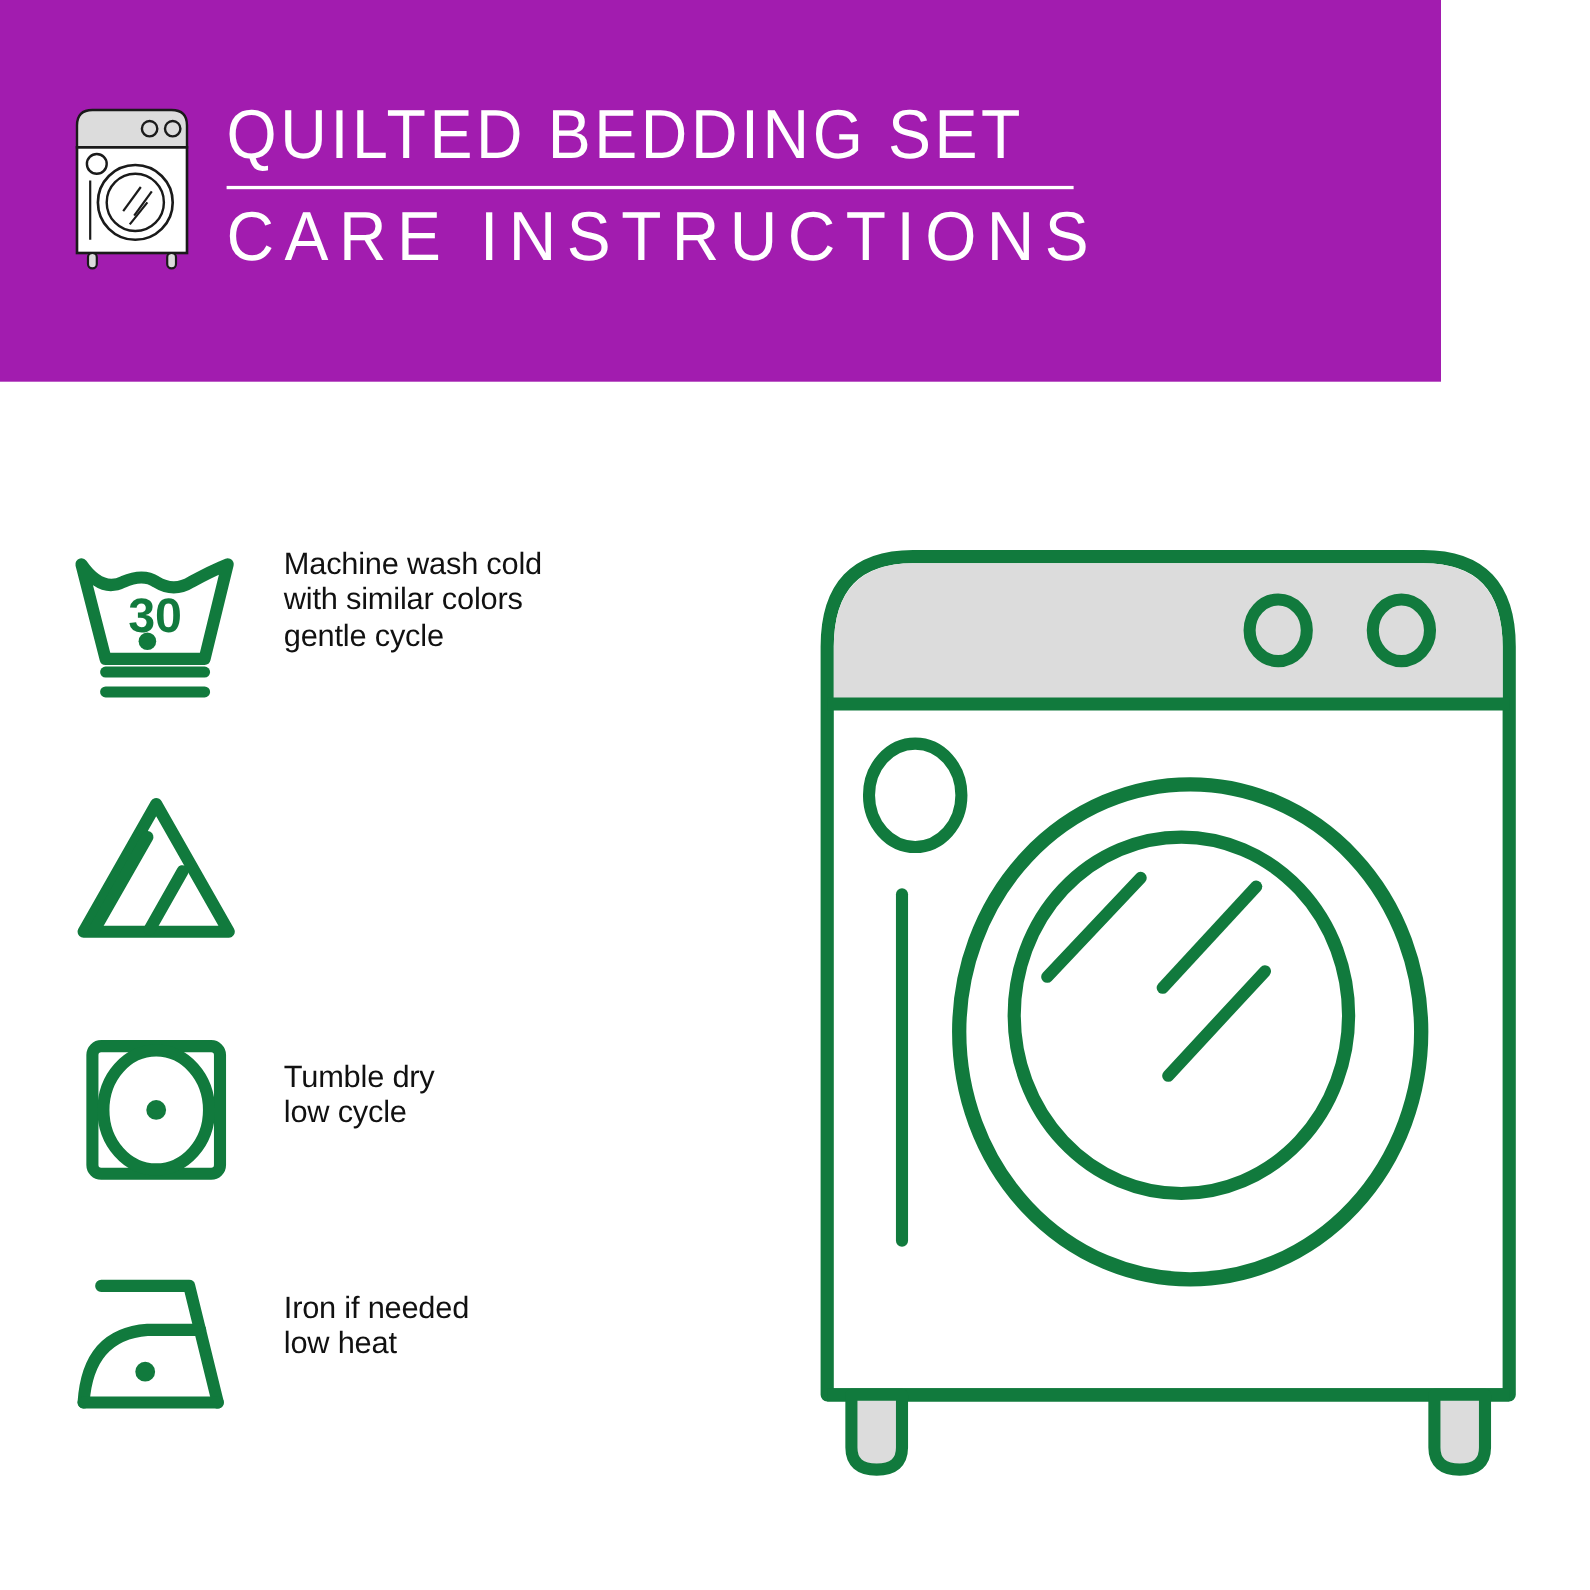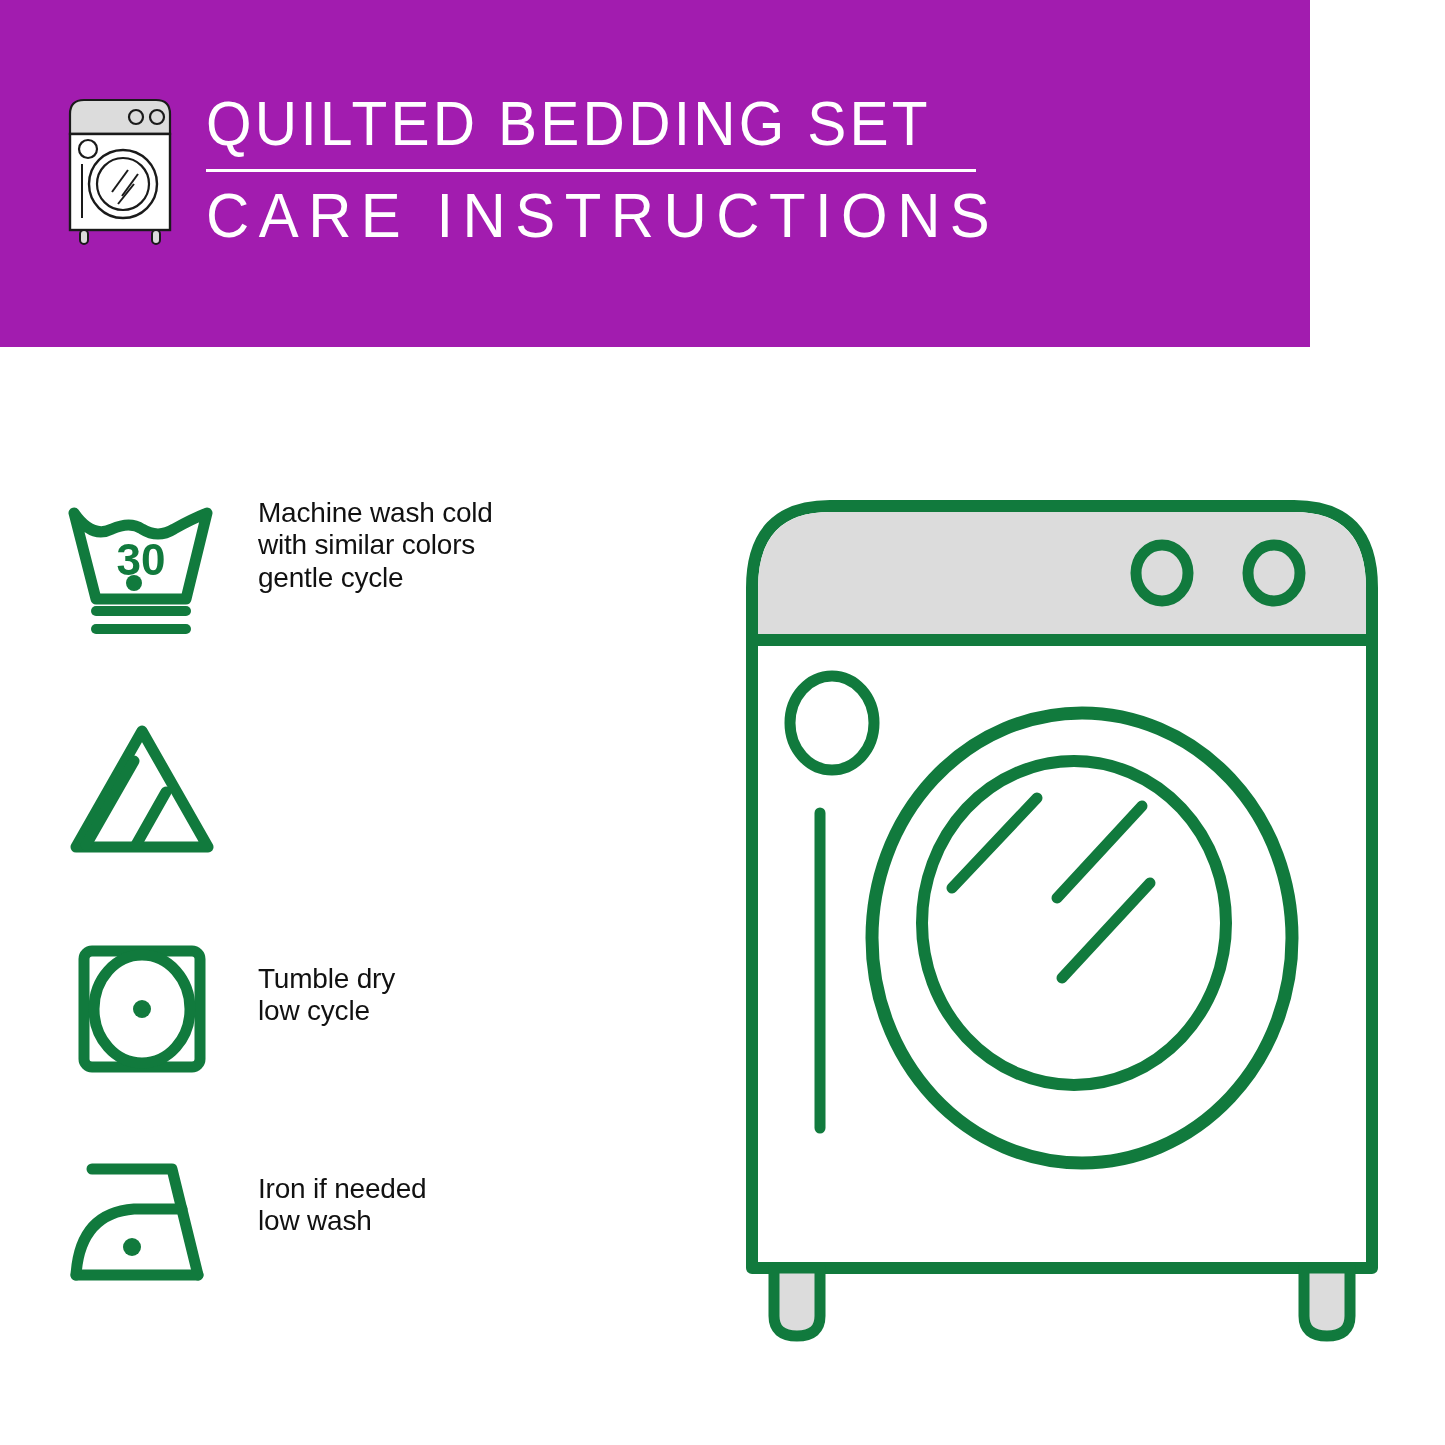--- a/index.html
+++ b/index.html
@@ -221,21 +221,21 @@
 
             <path d="M30 22 L110 22 L136 128"></path>
 
             <path d="M14 128 Q18 66 72 62 L120 62"></path>
             <line x1="14" y1="128" x2="136" y2="128"></line>
           </g>
           <circle cx="70" cy="100" r="9" fill="#117a3d"></circle>
         </svg>
       </div>
       <div class="instr-label">Iron if needed
-low wash</div>
+low heat</div>
     </div>
 
   </div>
 
   <div class="washer-wrap">
     <svg viewBox="0 0 700 900" xmlns="http://www.w3.org/2000/svg">
 
       <path d="M40 120 Q40 38 118 38 L582 38 Q660 38 660 120 L660 800 L40 800 Z" fill="#ffffff" stroke="#117a3d" stroke-width="12" stroke-linejoin="round"></path>
 
       <path d="M46 120 Q46 44 118 44 L582 44 Q654 44 654 120 L654 172 L46 172 Z" fill="#dcdcdc" stroke="none"></path>

